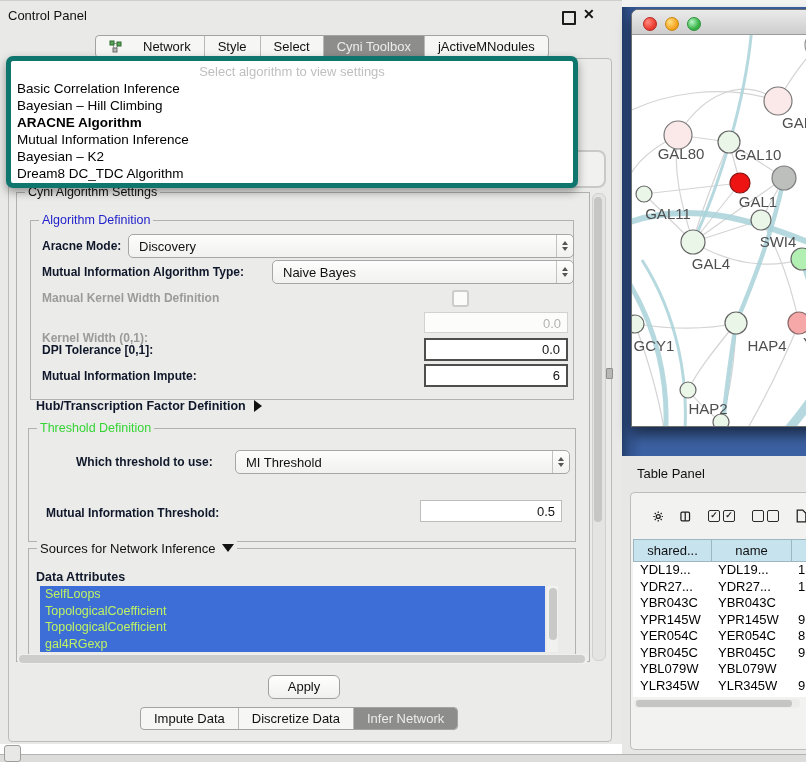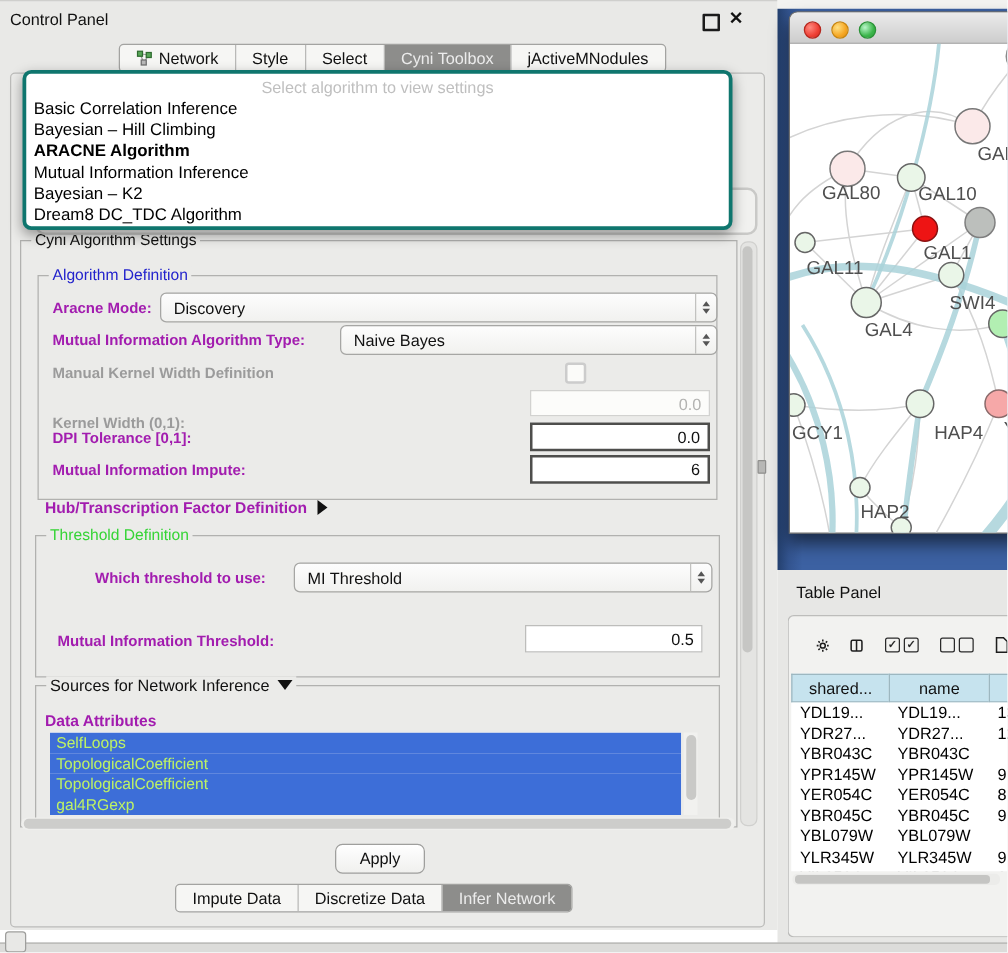--- a/index.html
+++ b/index.html
@@ -12,29 +12,29 @@
   #cp-titlebar{left:0;top:0;width:622px;height:30px;background:#e9e9e7;border-top:1px solid #cfcfcd;}
   #cp-title{left:8px;top:7px;font-size:13px;color:#111;}
   #cp-float{left:562px;top:10px;width:10px;height:10px;border:2px solid #1b1b1b;border-radius:1px;}
   #cp-close{left:583px;top:5px;font-size:14px;font-weight:bold;color:#111;}
 
   #cp-inner{left:8px;top:58px;width:602px;height:682px;background:#ebebe9;
             border:1px solid #bcbcba;border-radius:4px;}
 
   
   .seg{display:inline-flex;background:#f6f6f4;border:1px solid #a3a3a1;border-radius:4px;overflow:hidden;}
-  .seg .tab{display:flex;align-items:center;gap:5px;padding:3px 13px;font-size:13px;color:#111;
+  .seg .tab{display:flex;align-items:center;gap:21px;padding:3px 13px;font-size:13px;color:#111;
             border-right:1px solid #b9b9b7;white-space:nowrap;cursor:default;}
   .seg .tab:last-child{border-right:none;}
   .seg .tab.selected{background:#8d8d8b;color:#ececec;}
   #tabbar{left:95px;top:35px;}
   #bottom-tabbar{left:140px;top:707px;}
 
   
-  #popup{left:18px;top:56px;width:562px;height:120px;background:#ffffff;border:3px solid #0f766e;
+  #popup{left:6px;top:56px;width:562px;height:120px;background:#ffffff;border:5px solid #0f766e;
          border-radius:7px;box-shadow:0 4px 10px rgba(0,0,0,.38);z-index:30;padding-top:2px;}
   #popup-ph{text-align:center;color:#bfbfbf;font-size:13px;height:17px;line-height:17px;}
   .pop-item{font-size:13.5px;color:#000;height:17px;line-height:17px;padding-left:6px;white-space:nowrap;}
   .pop-item.bold{font-weight:bold;}
 
   
   #net-combo{left:28px;top:150px;width:560px;height:34px;border:2px solid #c9c9c7;border-radius:8px;
              background:#f1f1ef;z-index:5;color:#c9c9c7;font-size:13px;line-height:44px;padding-left:14px;
              overflow:hidden;}
 
@@ -46,21 +46,21 @@
 
   #settings{left:16px;top:192px;width:572px;height:468px;}
   #settings-vscroll{left:592px;top:193px;width:12px;height:466px;background:#e4e4e2;border:1px solid #d0d0ce;border-radius:6px;}
   #settings-vthumb{left:1px;top:3px;width:8px;height:325px;background:#c6c6c4;border-radius:4px;}
 
   #alg-def{left:30px;top:220px;width:542px;height:178px;}
   #thr-group{left:28px;top:428px;width:546px;height:112px;}
   #mi-def{left:36px;top:486px;width:532px;height:48px;}
   #src-group{left:28px;top:548px;width:546px;height:108px;}
 
-  .lbl{font-size:12px;font-weight:bold;color:#a21caf;white-space:nowrap;}
+  .lbl{font-size:12px;font-weight:bold;color:#0f172a;white-space:nowrap;}
   .lbl.dis{color:#9b9b9b;}
 
   
   .combo{background:linear-gradient(#fdfdfd,#f1f1ef);border:1px solid #a6a6a4;border-radius:5px;height:22px;
          display:flex;align-items:center;font-size:13px;color:#111;}
   .combo .ctext{flex:1;padding-left:10px;white-space:nowrap;overflow:hidden;}
   .combo .stepper{width:16px;height:100%;border-left:1px solid #c2c2c0;display:flex;flex-direction:column;
                   align-items:center;justify-content:center;gap:2px;}
   .tri-up{width:0;height:0;border-left:3.5px solid transparent;border-right:3.5px solid transparent;border-bottom:4px solid #555;}
   .tri-dn{width:0;height:0;border-left:3.5px solid transparent;border-right:3.5px solid transparent;border-top:4px solid #555;}

